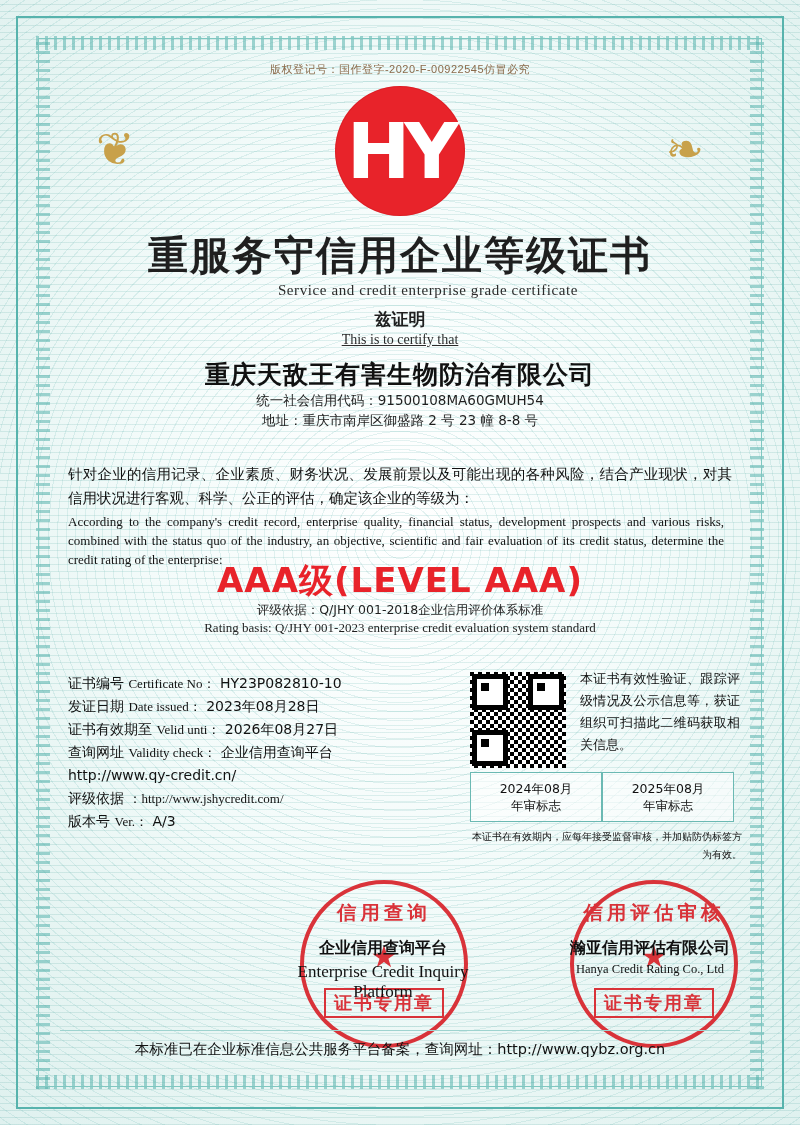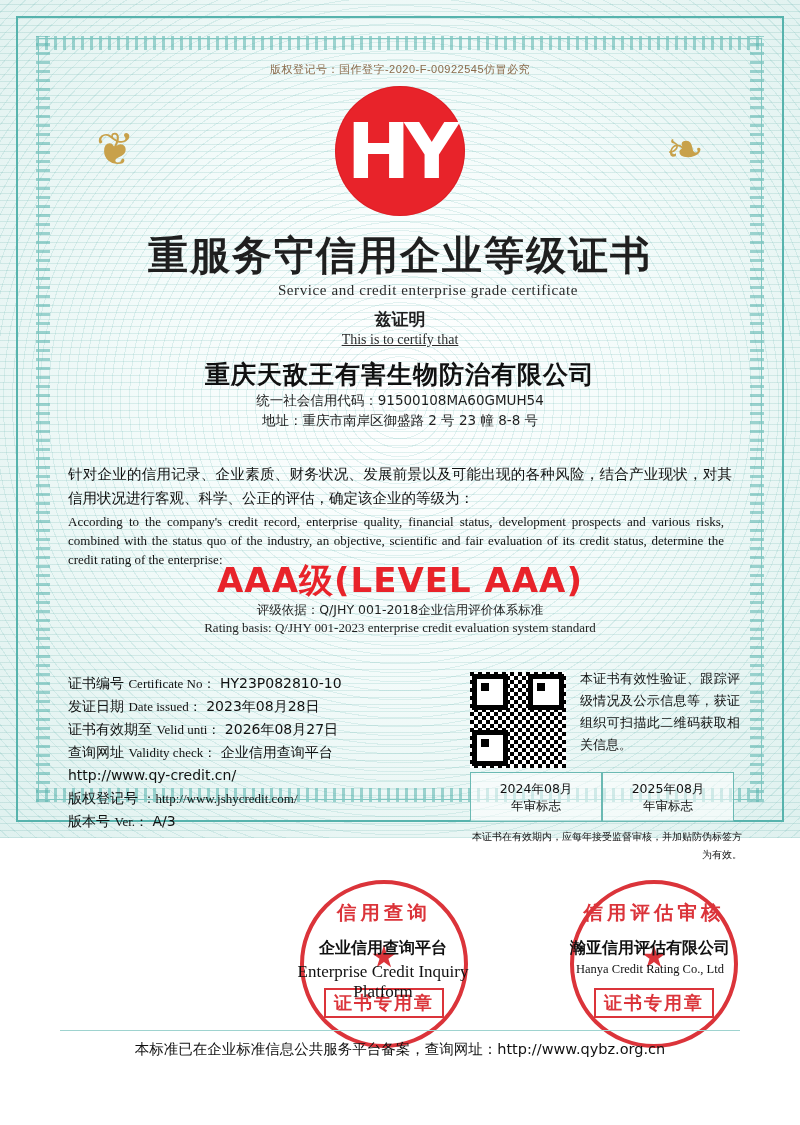--- a/index.html
+++ b/index.html
@@ -4,21 +4,21 @@
 <style>
   html,body{margin:0;padding:0;}
   body{
     width:800px;height:1125px;
     background:#ffffff;
     font-family:"Liberation Sans", sans-serif;
     overflow:hidden;
   }
   .cert{
     position:relative;
-    width:800px;height:838px;
+    width:800px;height:1125px;
     background:
       radial-gradient(ellipse at 50% 45%, #ffffff 0%, #f3fbfa 45%, #e7f5f3 75%, #dff1ef 100%);
     box-sizing:border-box;
   }
   
   .guilloche{
     position:absolute;inset:0;
     background-image:
       repeating-linear-gradient(0deg, rgba(120,190,185,0.22) 0px, rgba(120,190,185,0.22) 1px, rgba(255,255,255,0) 1px, rgba(255,255,255,0) 7px);
     mix-blend-mode:multiply;
@@ -303,21 +303,21 @@
       </div>
       <div class="row">
         <span class="lab-cn">查询网址</span>
         <span class="lab-en">Validity check：</span>
         <span class="val">企业信用查询平台</span>
       </div>
       <div class="row">
         <span class="val">http://www.qy-credit.cn/</span>
       </div>
       <div class="row">
-        <span class="lab-cn">版权登记号</span>
+        <span class="lab-cn">评级依据</span>
         <span class="lab-en">：http://www.jshycredit.com/</span>
       </div>
       <div class="row">
         <span class="lab-cn">版本号</span>
         <span class="lab-en">Ver.：</span>
         <span class="val">A/3</span>
       </div>
     </div>
 
     <div class="qr">

